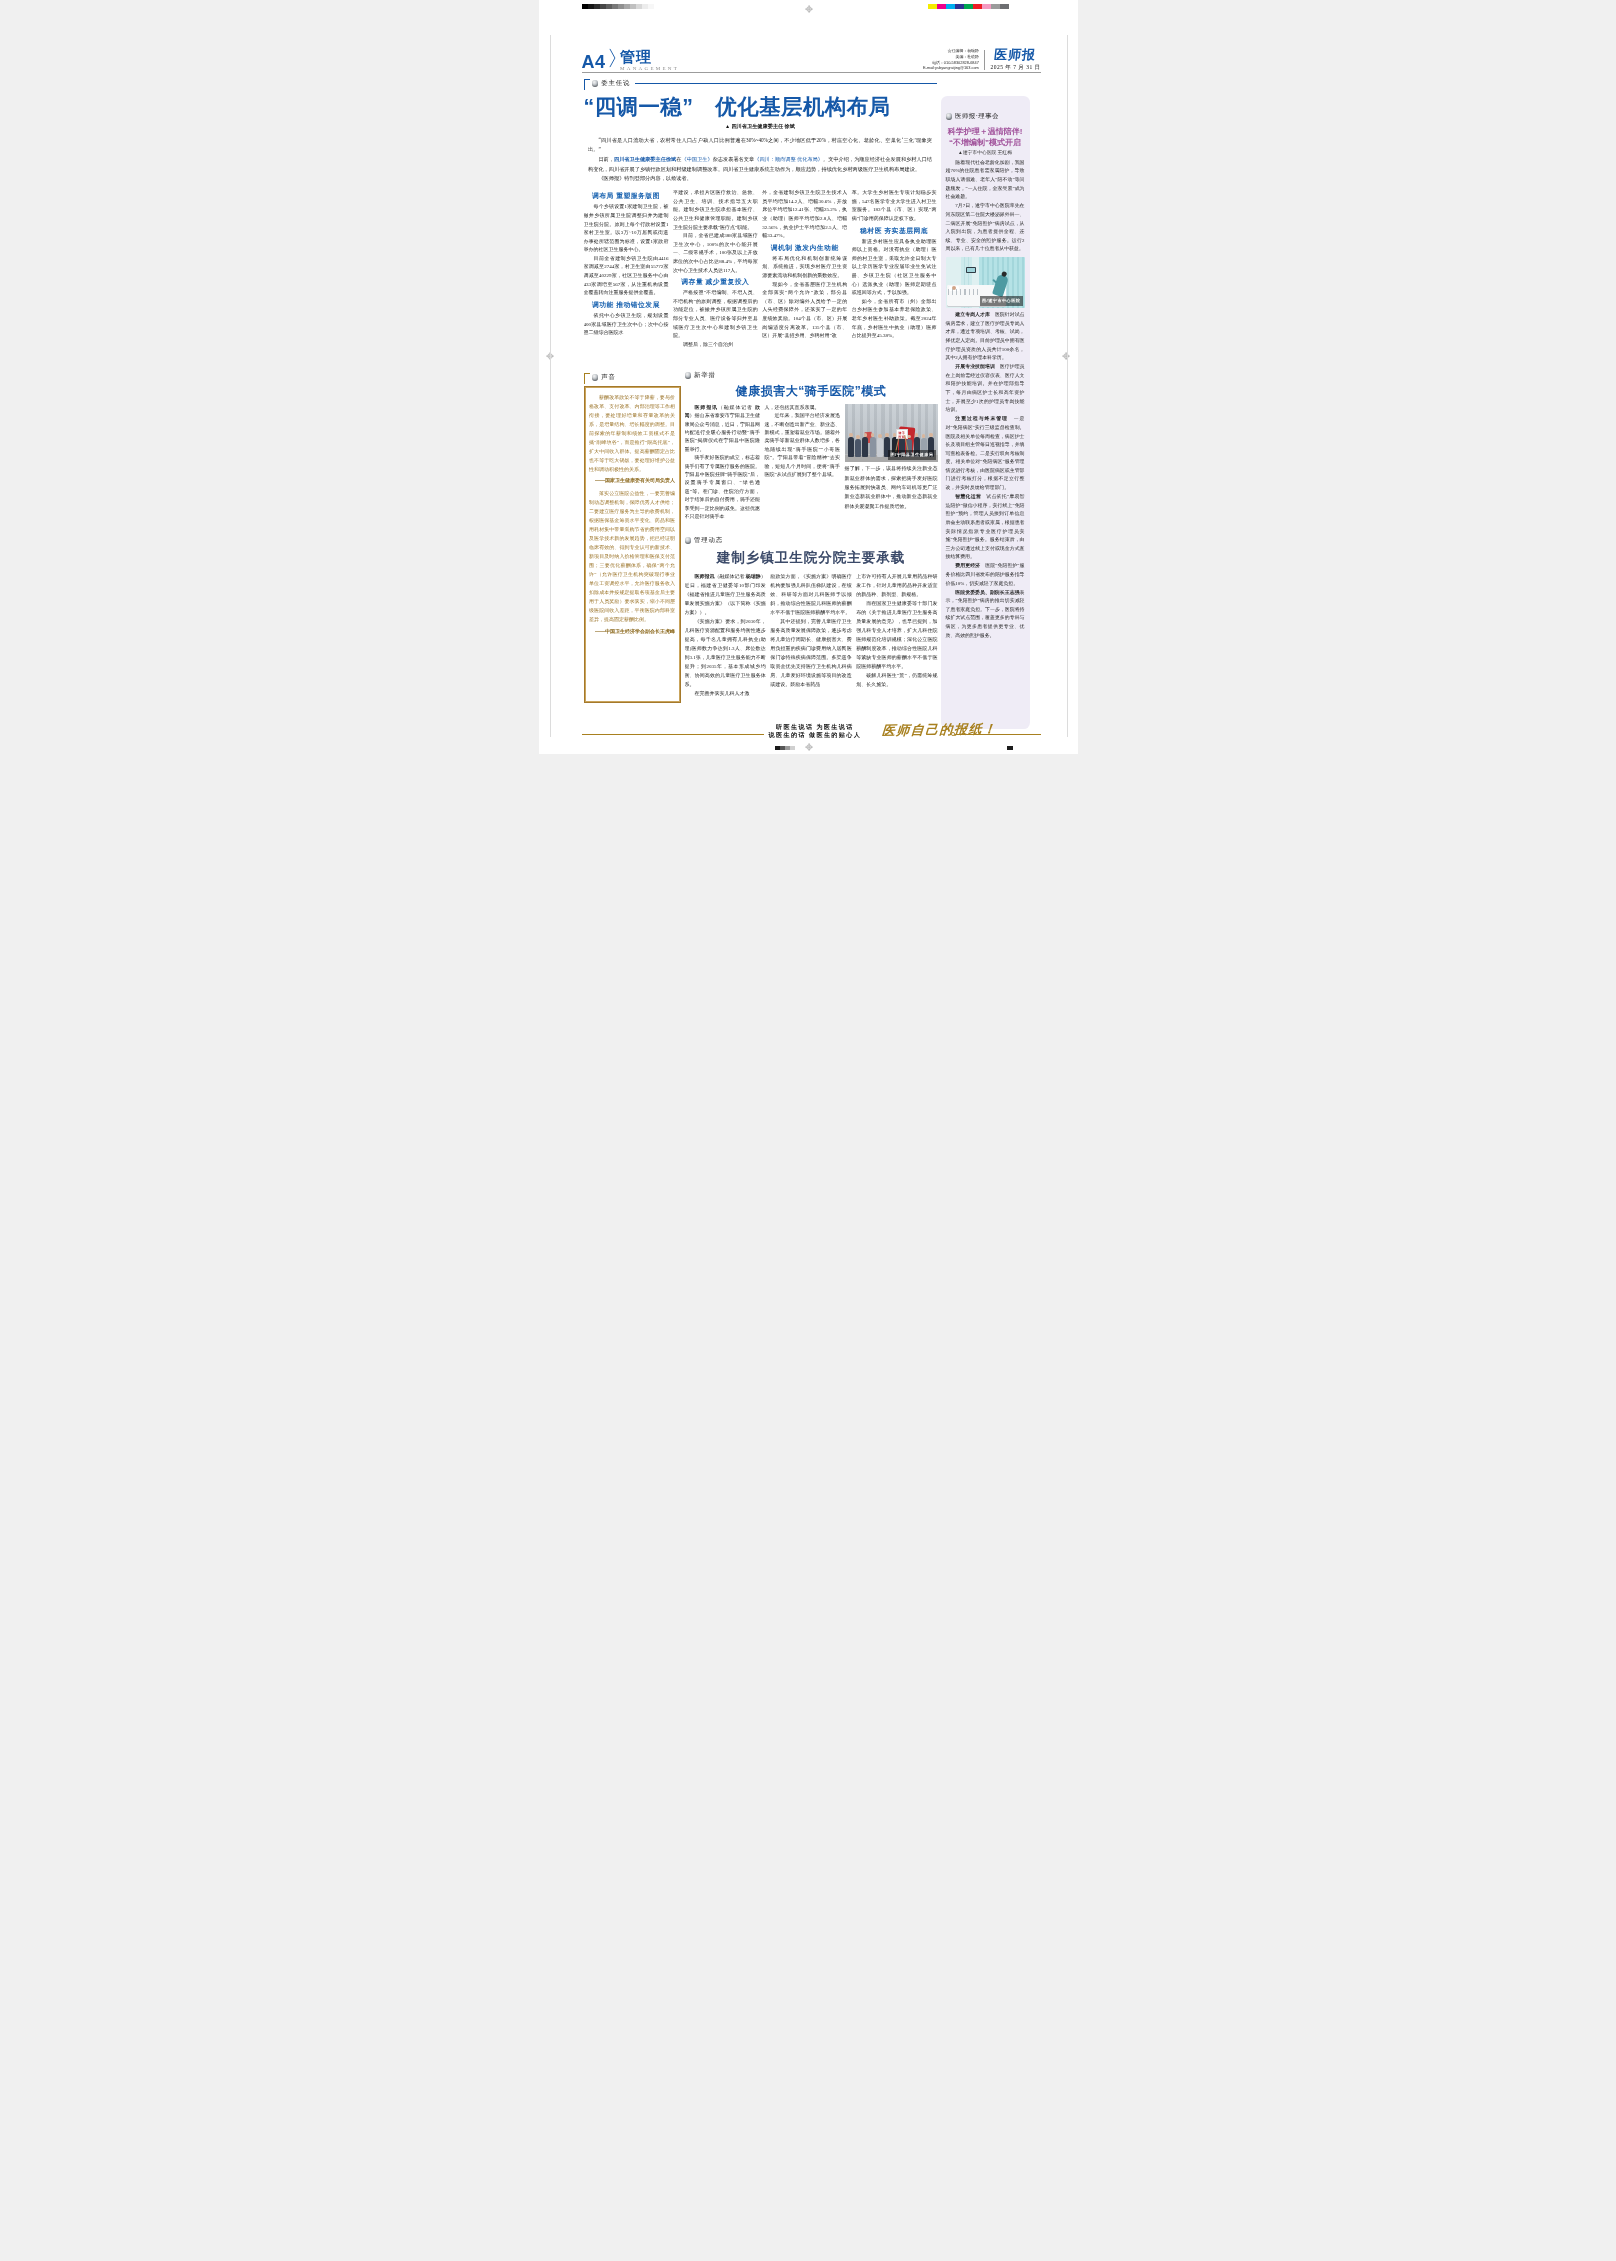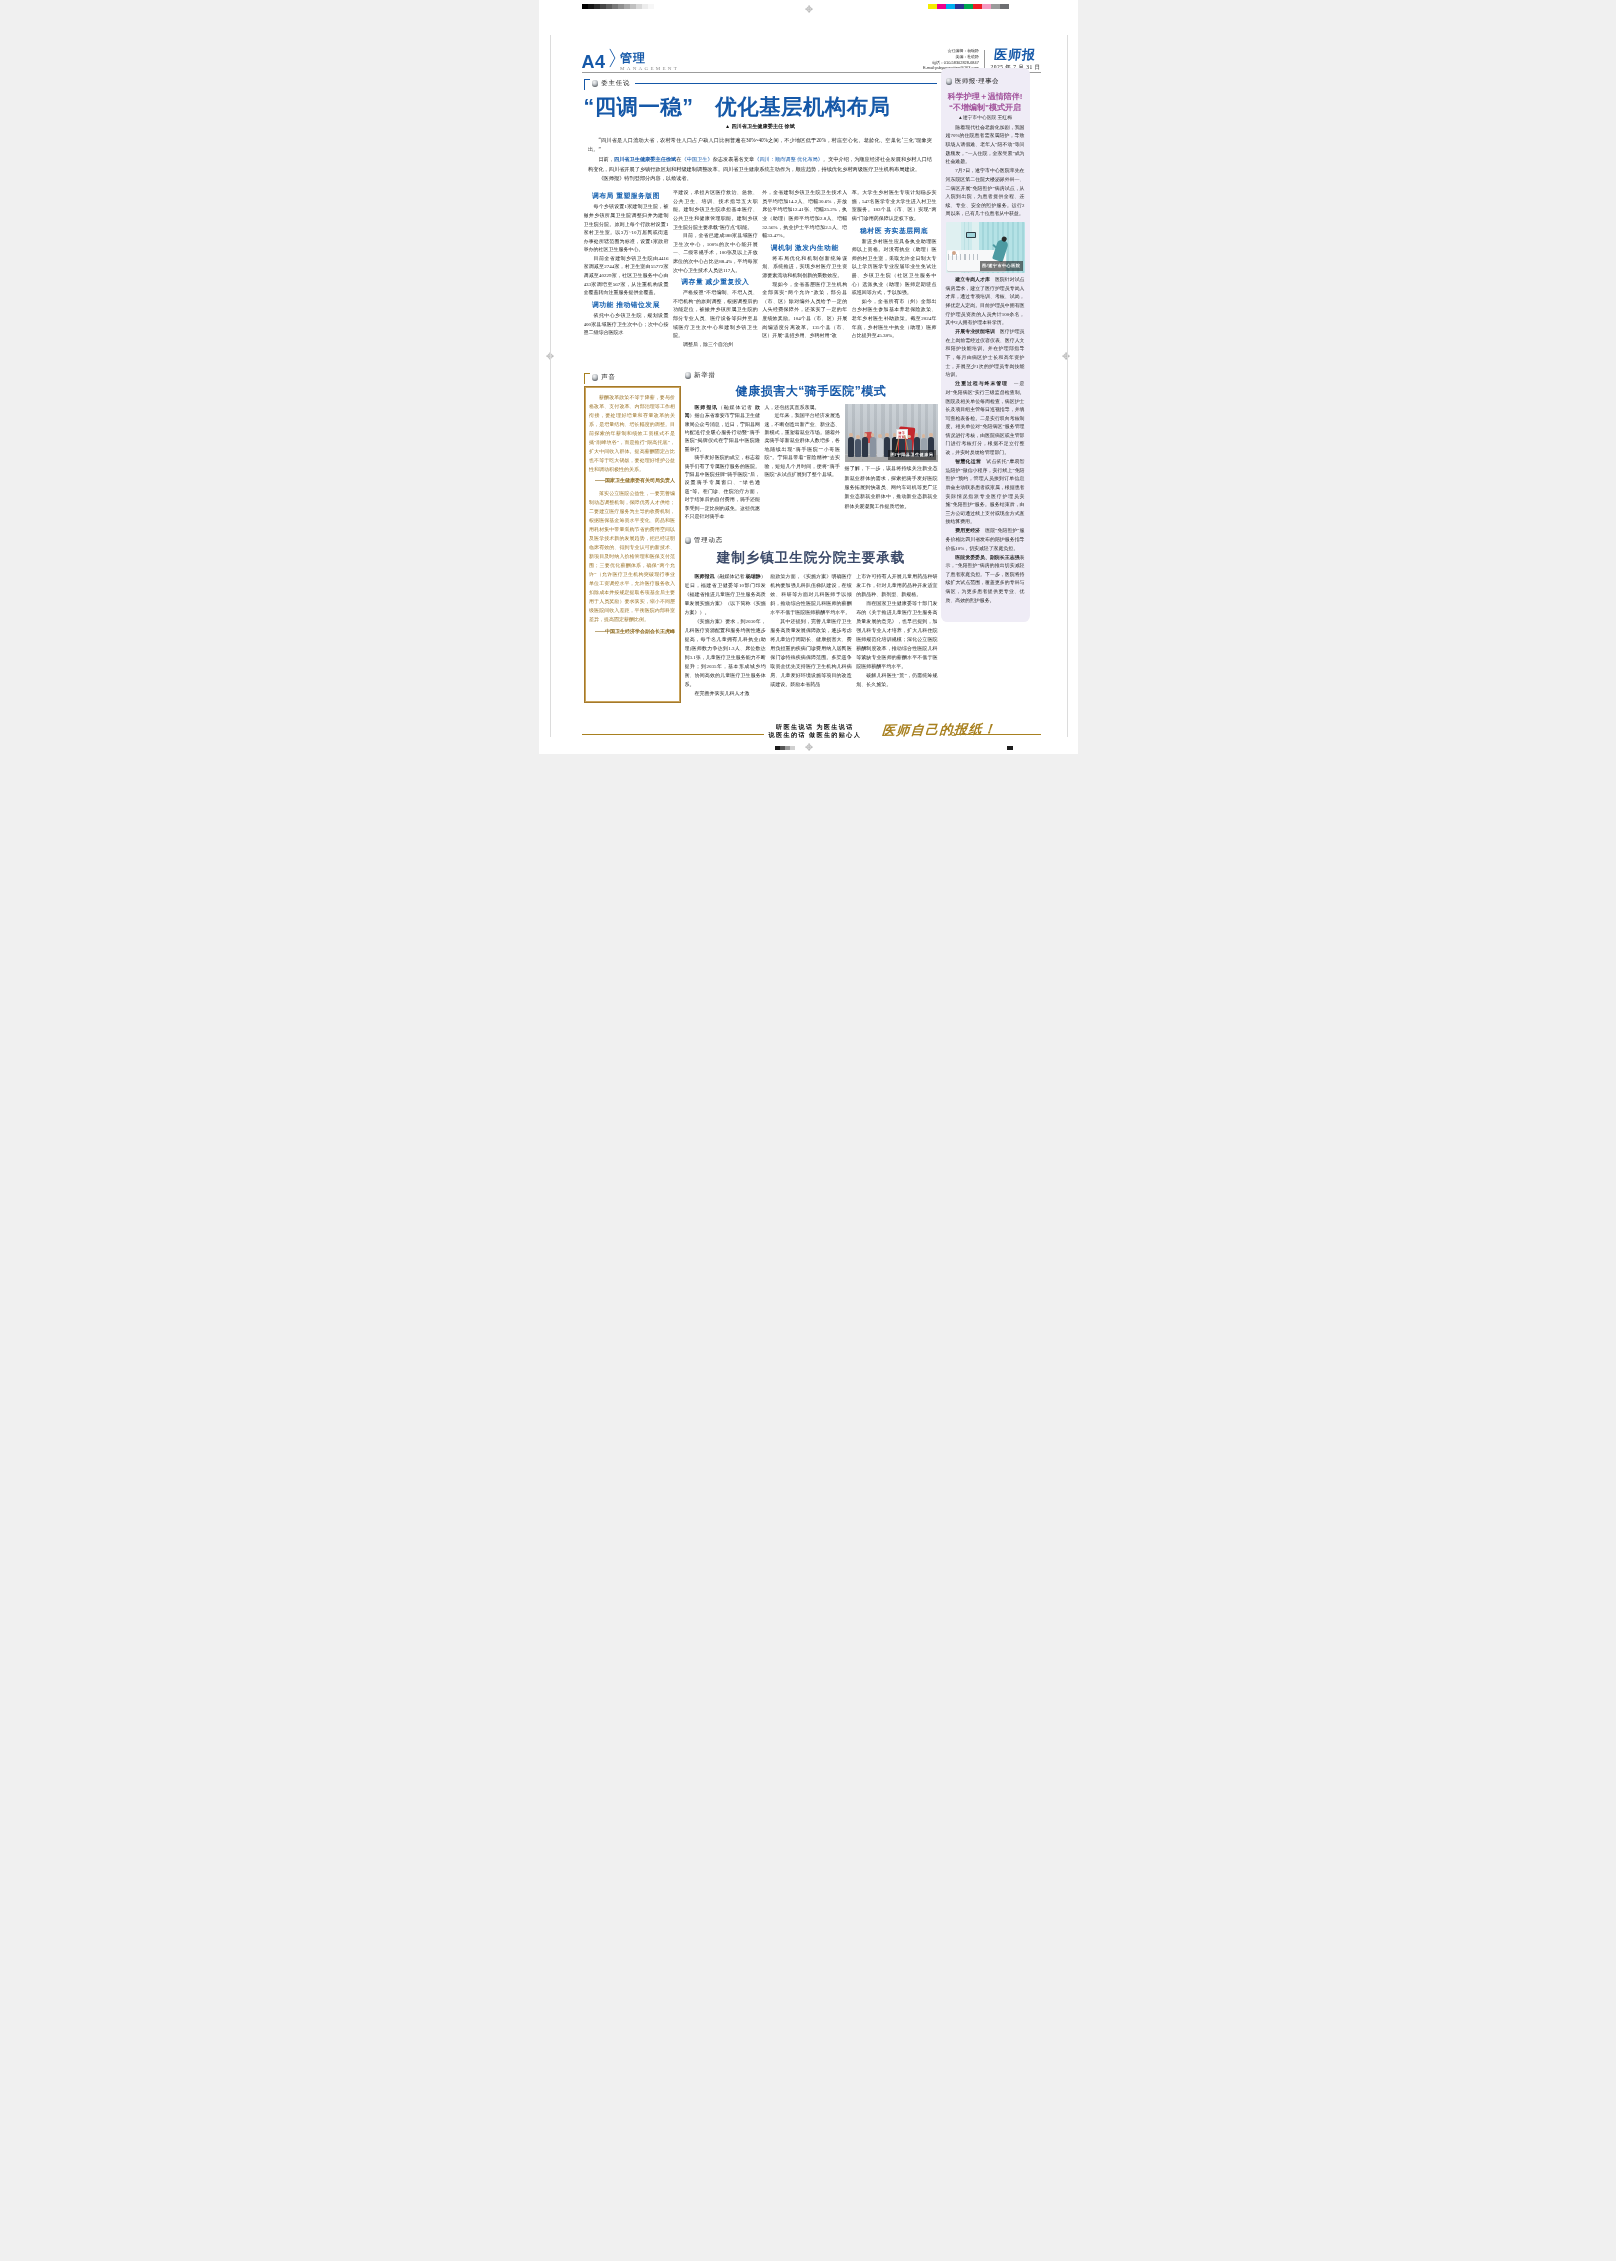--- a/index.html
+++ b/index.html
@@ -19,21 +19,21 @@
   .bottom-marks { position:absolute; left:236px; top:746px; display:flex; }
   .bottom-marks i { display:block; width:5px; height:3.6px; }
   .bottom-black { position:absolute; left:468px; top:746px; width:6px; height:3.6px; background:#1c1c1c; }
 
   
   .header { position:absolute; left:43px; top:39px; width:459px; height:32px; display:flex; justify-content:space-between; align-items:flex-end; }
   .hdr-left { display:flex; align-items:flex-end; gap:3.6px; }
   .page-no { font-family:"Liberation Sans", sans-serif; font-weight:bold; font-size:18px; color:#1558a8; line-height:1; letter-spacing:0.5px; }
   .chev { margin-bottom:0.9px; }
   .sec-wrap { line-height:1; }
-  .sec-cn { font-family:"Liberation Sans", sans-serif; font-weight:bold; font-size:12px; color:#1558a8; letter-spacing:0.9px; }
+  .sec-cn { font-family:"Liberation Sans", sans-serif; font-weight:bold; font-size:15px; color:#1558a8; letter-spacing:0.9px; }
   .sec-en { font-family:"Liberation Serif", serif; font-size:5px; color:#8a8a8a; letter-spacing:2.3px; margin-top:1.8px; }
   .hdr-right { display:flex; align-items:center; gap:5.5px; }
   .editors { text-align:right; font-size:3.9px; line-height:5.7px; color:#2b2b2b; font-family:"Liberation Sans", sans-serif; }
   .hdr-div { width:0.5px; height:20px; background:#9a9a9a; }
   .brand-wrap { text-align:center; }
   .brand { font-family:"Liberation Sans", sans-serif; font-weight:bold; font-size:13px; color:#1558a8; transform:skewX(-6deg); letter-spacing:0.9px; line-height:1; }
   .pub-date { font-size:5.5px; color:#111; margin-top:2.3px; letter-spacing:0.5px; }
   .rule-top { position:absolute; left:43px; top:72px; width:459px; height:0.9px; background:#9c9c9c; }
 
   
@@ -100,21 +100,21 @@
 
   
   .peds { position:absolute; left:146px; top:536px; width:253px; }
   .peds-headline { font-family:"Liberation Sans", sans-serif; font-weight:bold; font-size:13.6px; color:#3b4a69; text-align:center; letter-spacing:0.9px; margin:3.6px 0 5.5px; }
   .peds-cols { display:flex; gap:4.5px; height:150px; overflow:hidden; }
   .pcol { flex:1; font-size:5px; line-height:9px; text-align:justify; }
   .pcol p { text-indent:2em; }
   .pcol p.noind { text-indent:0; }
 
   
-  .council { position:absolute; left:402px; top:68px; width:89px; height:554px; background:#efecf6; border-radius:6.4px; padding:9px 5px; }
+  .council { position:absolute; left:402px; top:96px; width:89px; height:633px; background:#efecf6; border-radius:6.4px; padding:16px 5px; }
   .council .sec-label { letter-spacing:0.5px; }
   .c-title { font-family:"Liberation Sans", sans-serif; font-weight:bold; color:#a0509a; font-size:8px; line-height:11px; text-align:center; margin:4.5px 0 1.8px; }
   .c-byline { text-align:center; font-size:4.8px; color:#333; margin:1.8px 0 3.6px; }
   .c-body { font-size:4.9px; line-height:8.6px; text-align:justify; color:#1b1b1b; }
   .c-body p { text-indent:2em; margin-bottom:0.5px; }
   .photo-s { position:relative; width:100%; height:51px; background:#dff0f1; overflow:hidden; margin:2.7px 0 3.6px; border-radius:0.9px; }
   .curtain { position:absolute; top:0; right:0; width:58%; height:100%; background:repeating-linear-gradient(90deg,#b5e2e6 0 3.2px,#a3d6db 3.2px 5px); }
   .curtain2 { position:absolute; top:0; left:20%; width:13%; height:100%; background:repeating-linear-gradient(90deg,#cdeaec 0 2.7px,#bce0e3 2.7px 4.1px); }
   .monitor { position:absolute; top:10px; left:26%; width:9.6px; height:6.4px; background:#2f3b44; border-radius:0.9px; }
   .monitor::after { content:""; position:absolute; inset:0.9px; background:#9fd3da; }

